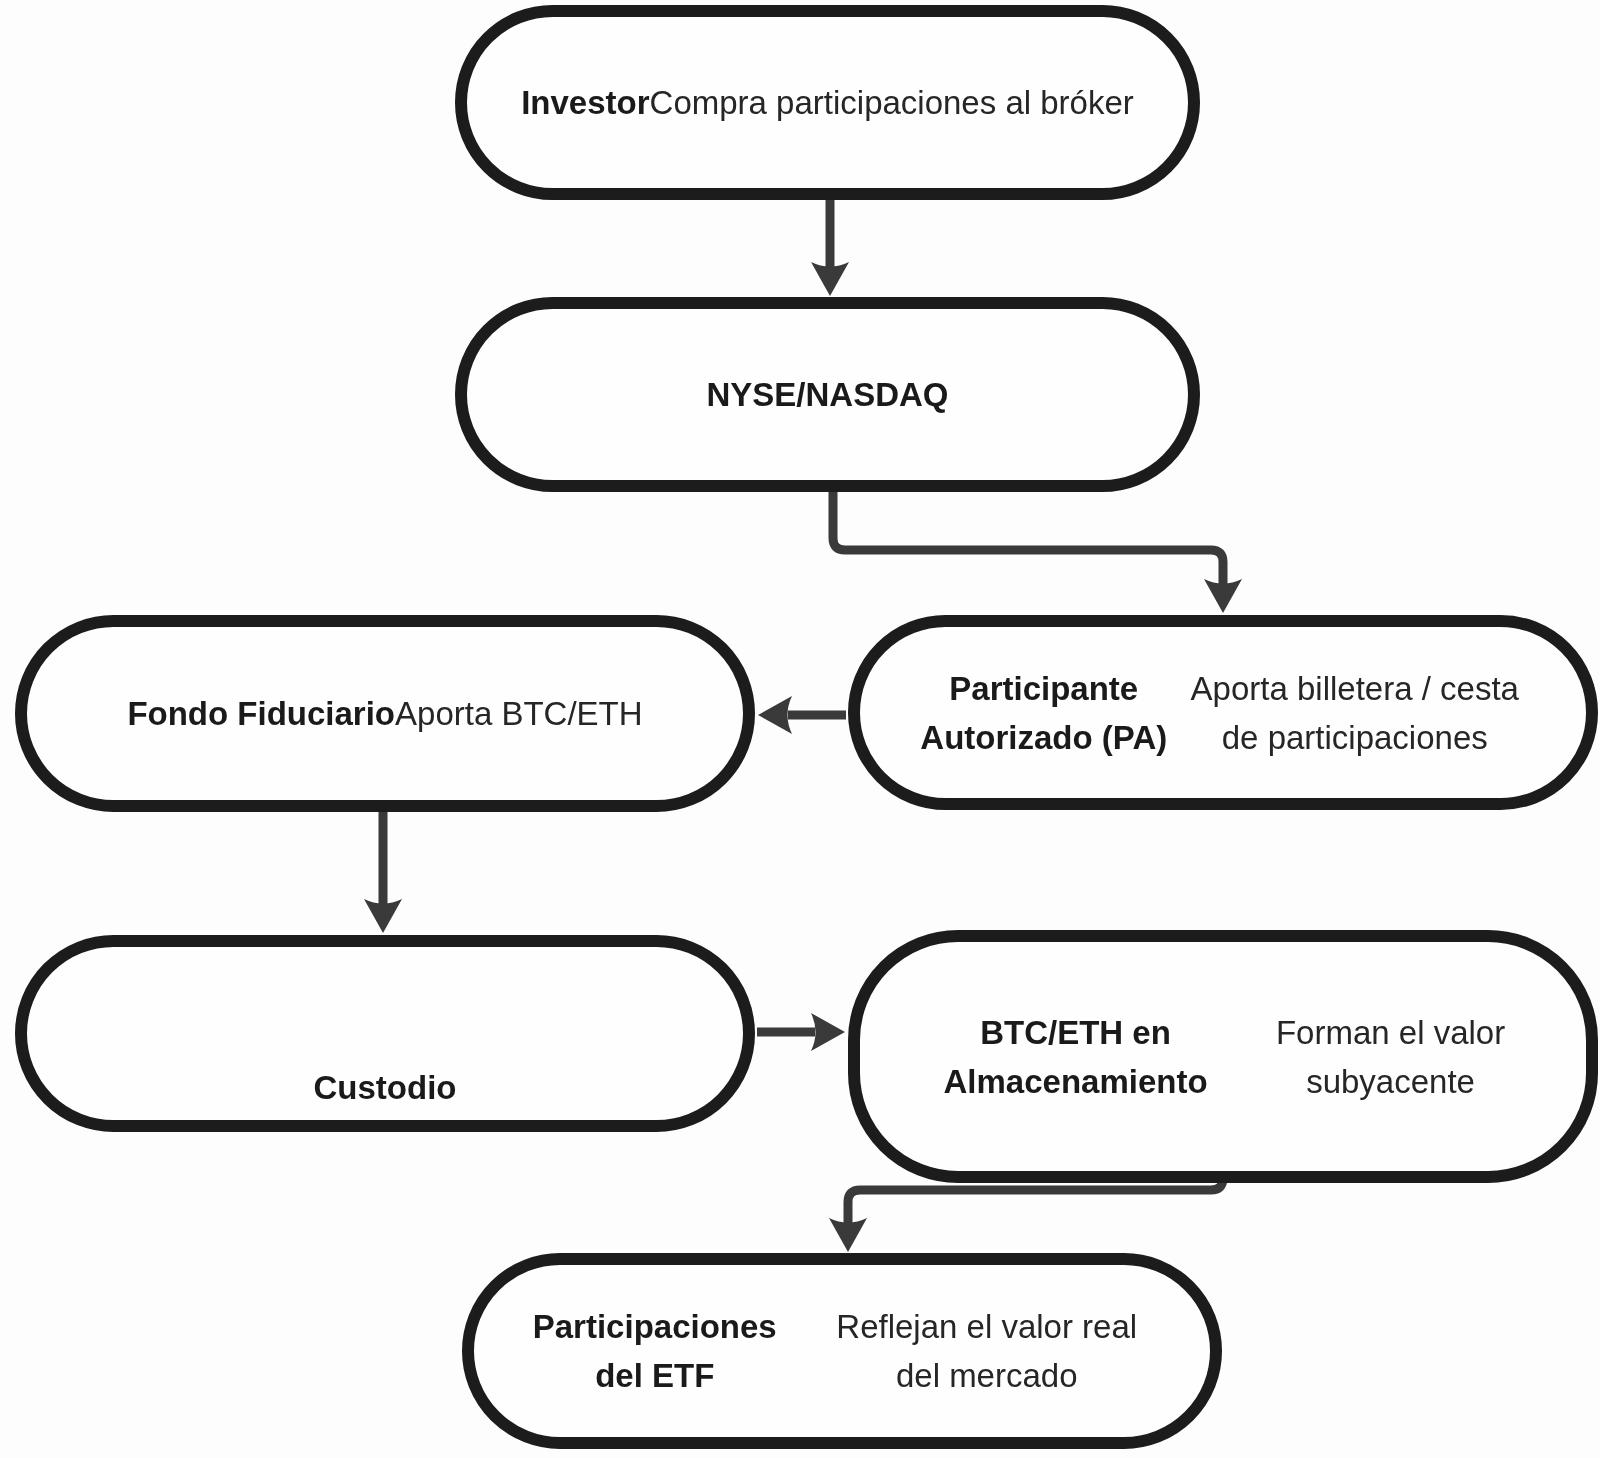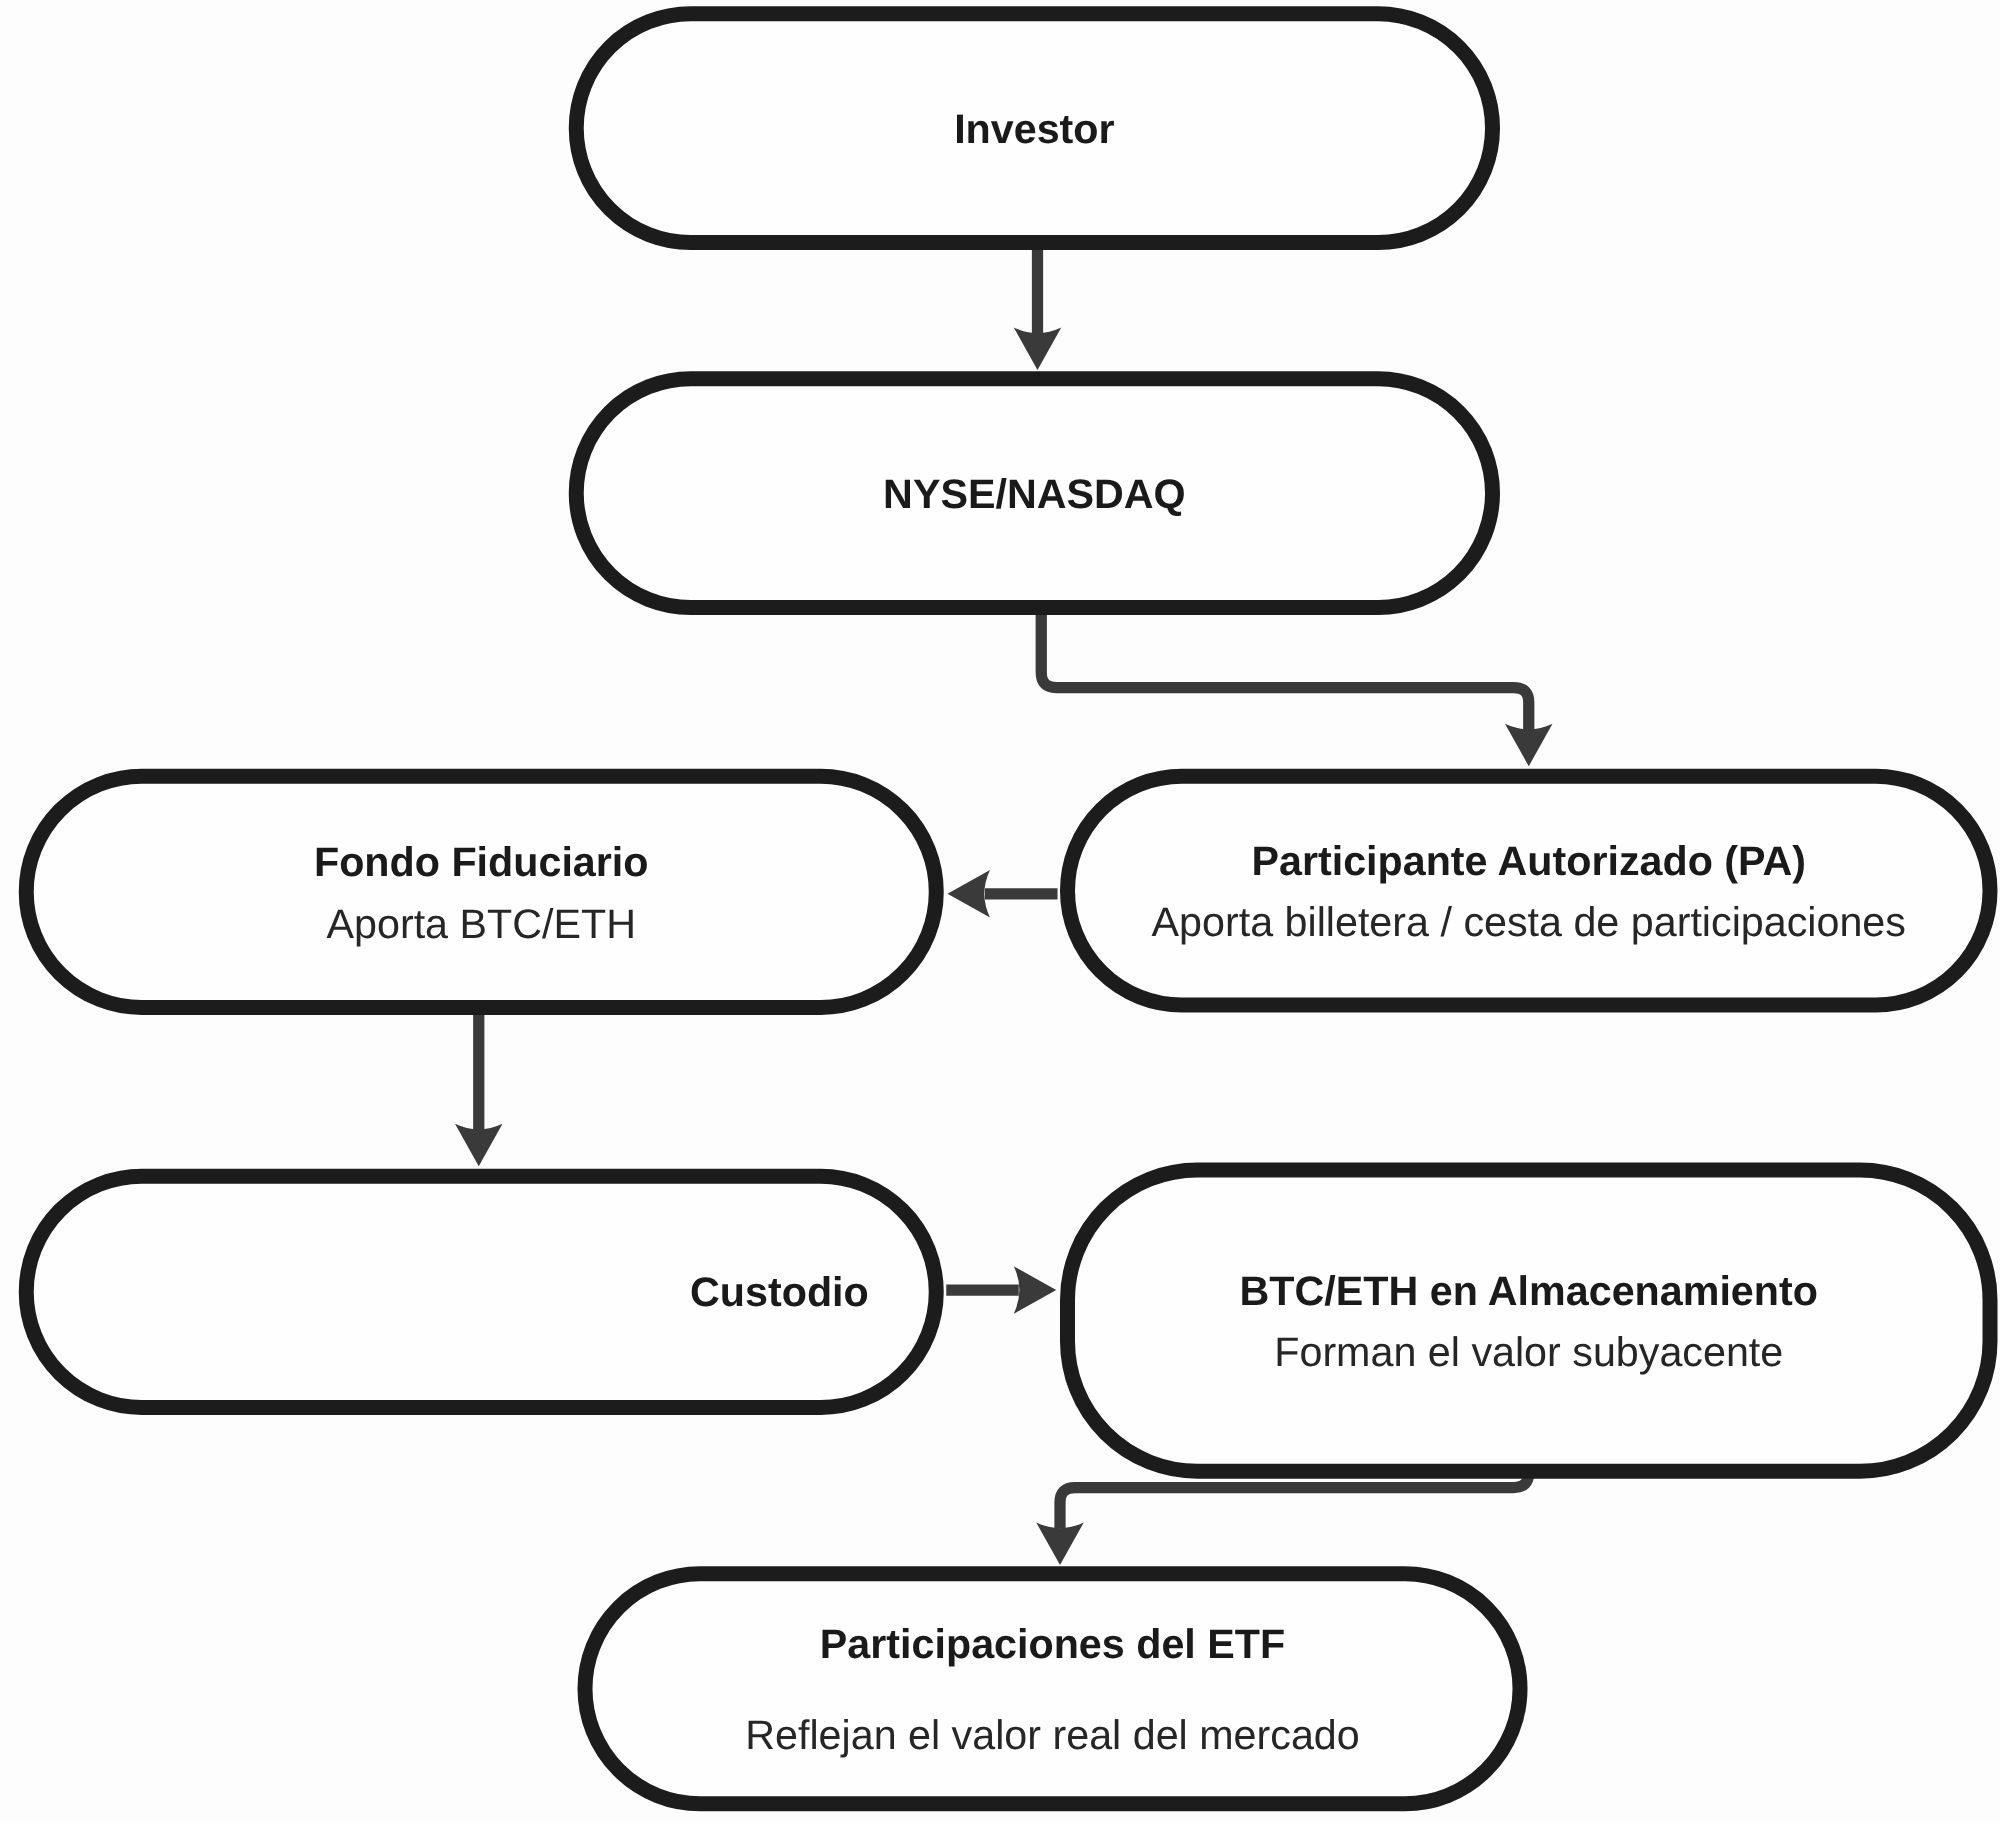--- a/index.html
+++ b/index.html
@@ -12,21 +12,21 @@
     overflow:hidden;
   }
   .edge-layer{position:absolute;left:0;top:0;width:1600px;height:1458px;}
   .node{
     position:absolute;
     box-sizing:border-box;
     border:12px solid #1c1c1c;
     border-radius:110px;
     background:#fefefe;
     display:flex;
-    flex-direction:column;
+    flex-direction:row;
     justify-content:center;
     align-items:center;
     text-align:center;
     padding:8px 48px;
     color:#262626;
     font-size:33px;
     line-height:49px;
   }
   .node .title{font-weight:700;color:#1a1a1a;}
   .n-investor {left:455px; top:5px;    width:745px; height:195px;}
@@ -72,20 +72,21 @@
     </g>
 
     <g>
       <path class="edge-line" d="M1223,1125 V1178 Q1223,1190 1211,1190 H860 Q848,1190 848,1202 V1223"></path>
       <path class="edge-head" d="M0,0 L-19,-34 Q0,-25 19,-34 Z" transform="translate(848,1252)"></path>
     </g>
   </svg>
 
   <div class="node n-investor">
     <div class="title">Investor</div>
+    <div class="subtitle">Compra participaciones al bróker</div>
   </div>
 
   <div class="node n-nyse">
     <div class="title">NYSE/NASDAQ</div>
   </div>
 
   <div class="node n-fondo">
     <div class="title">Fondo Fiduciario</div>
     <div class="subtitle">Aporta BTC/ETH</div>
   </div>

